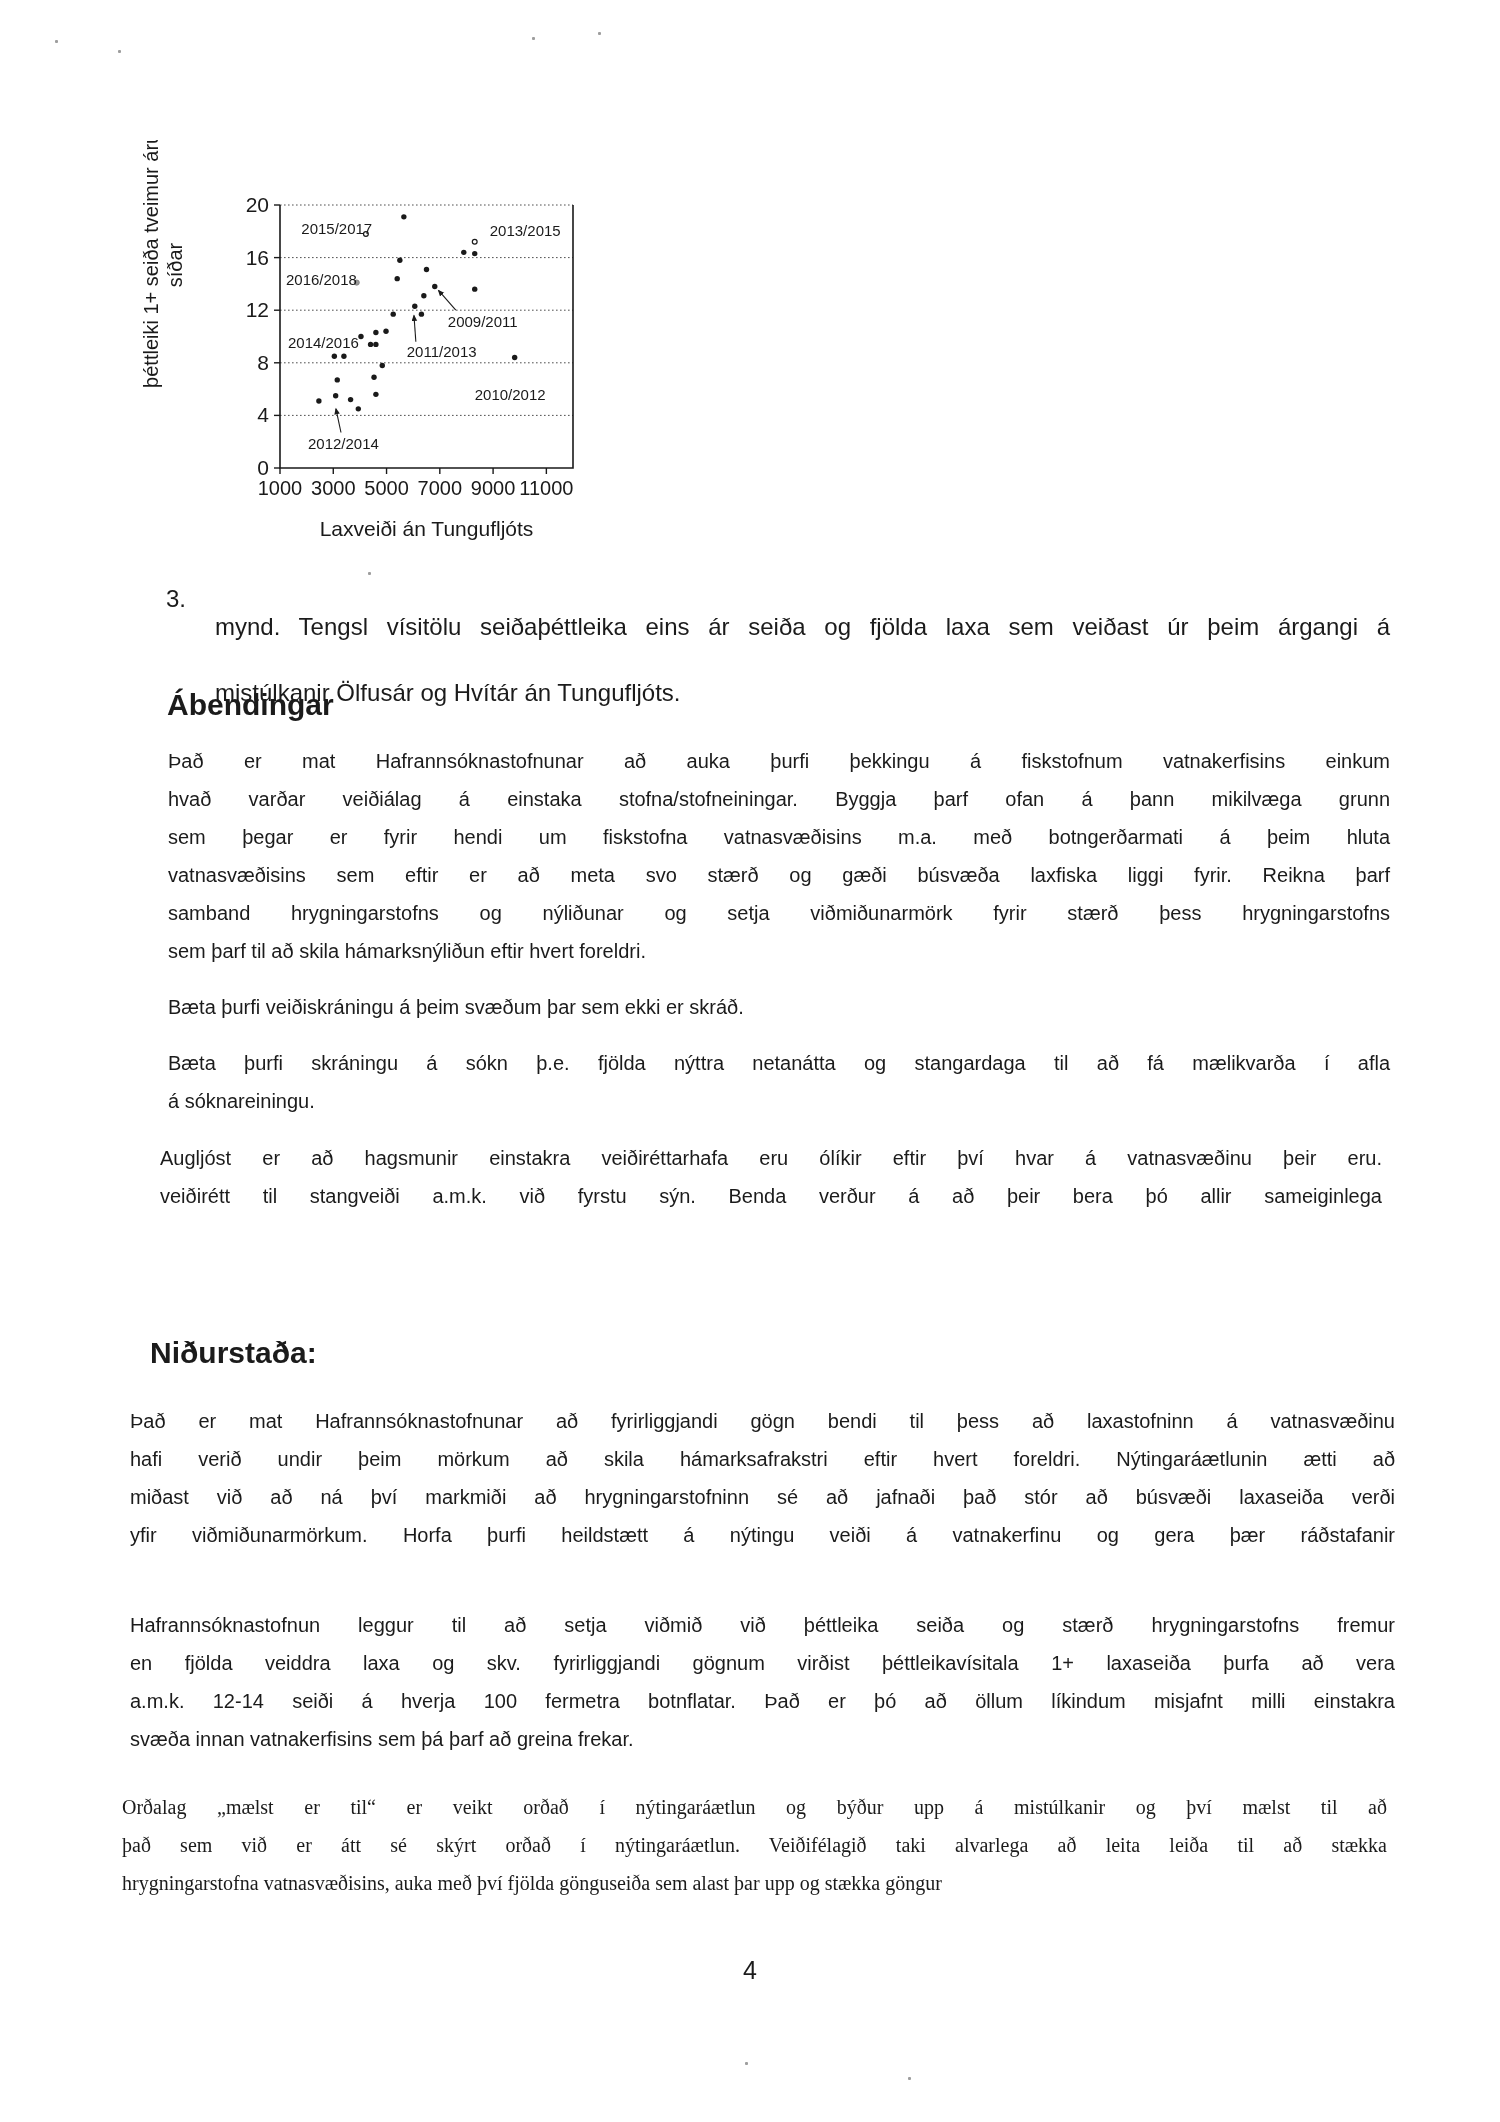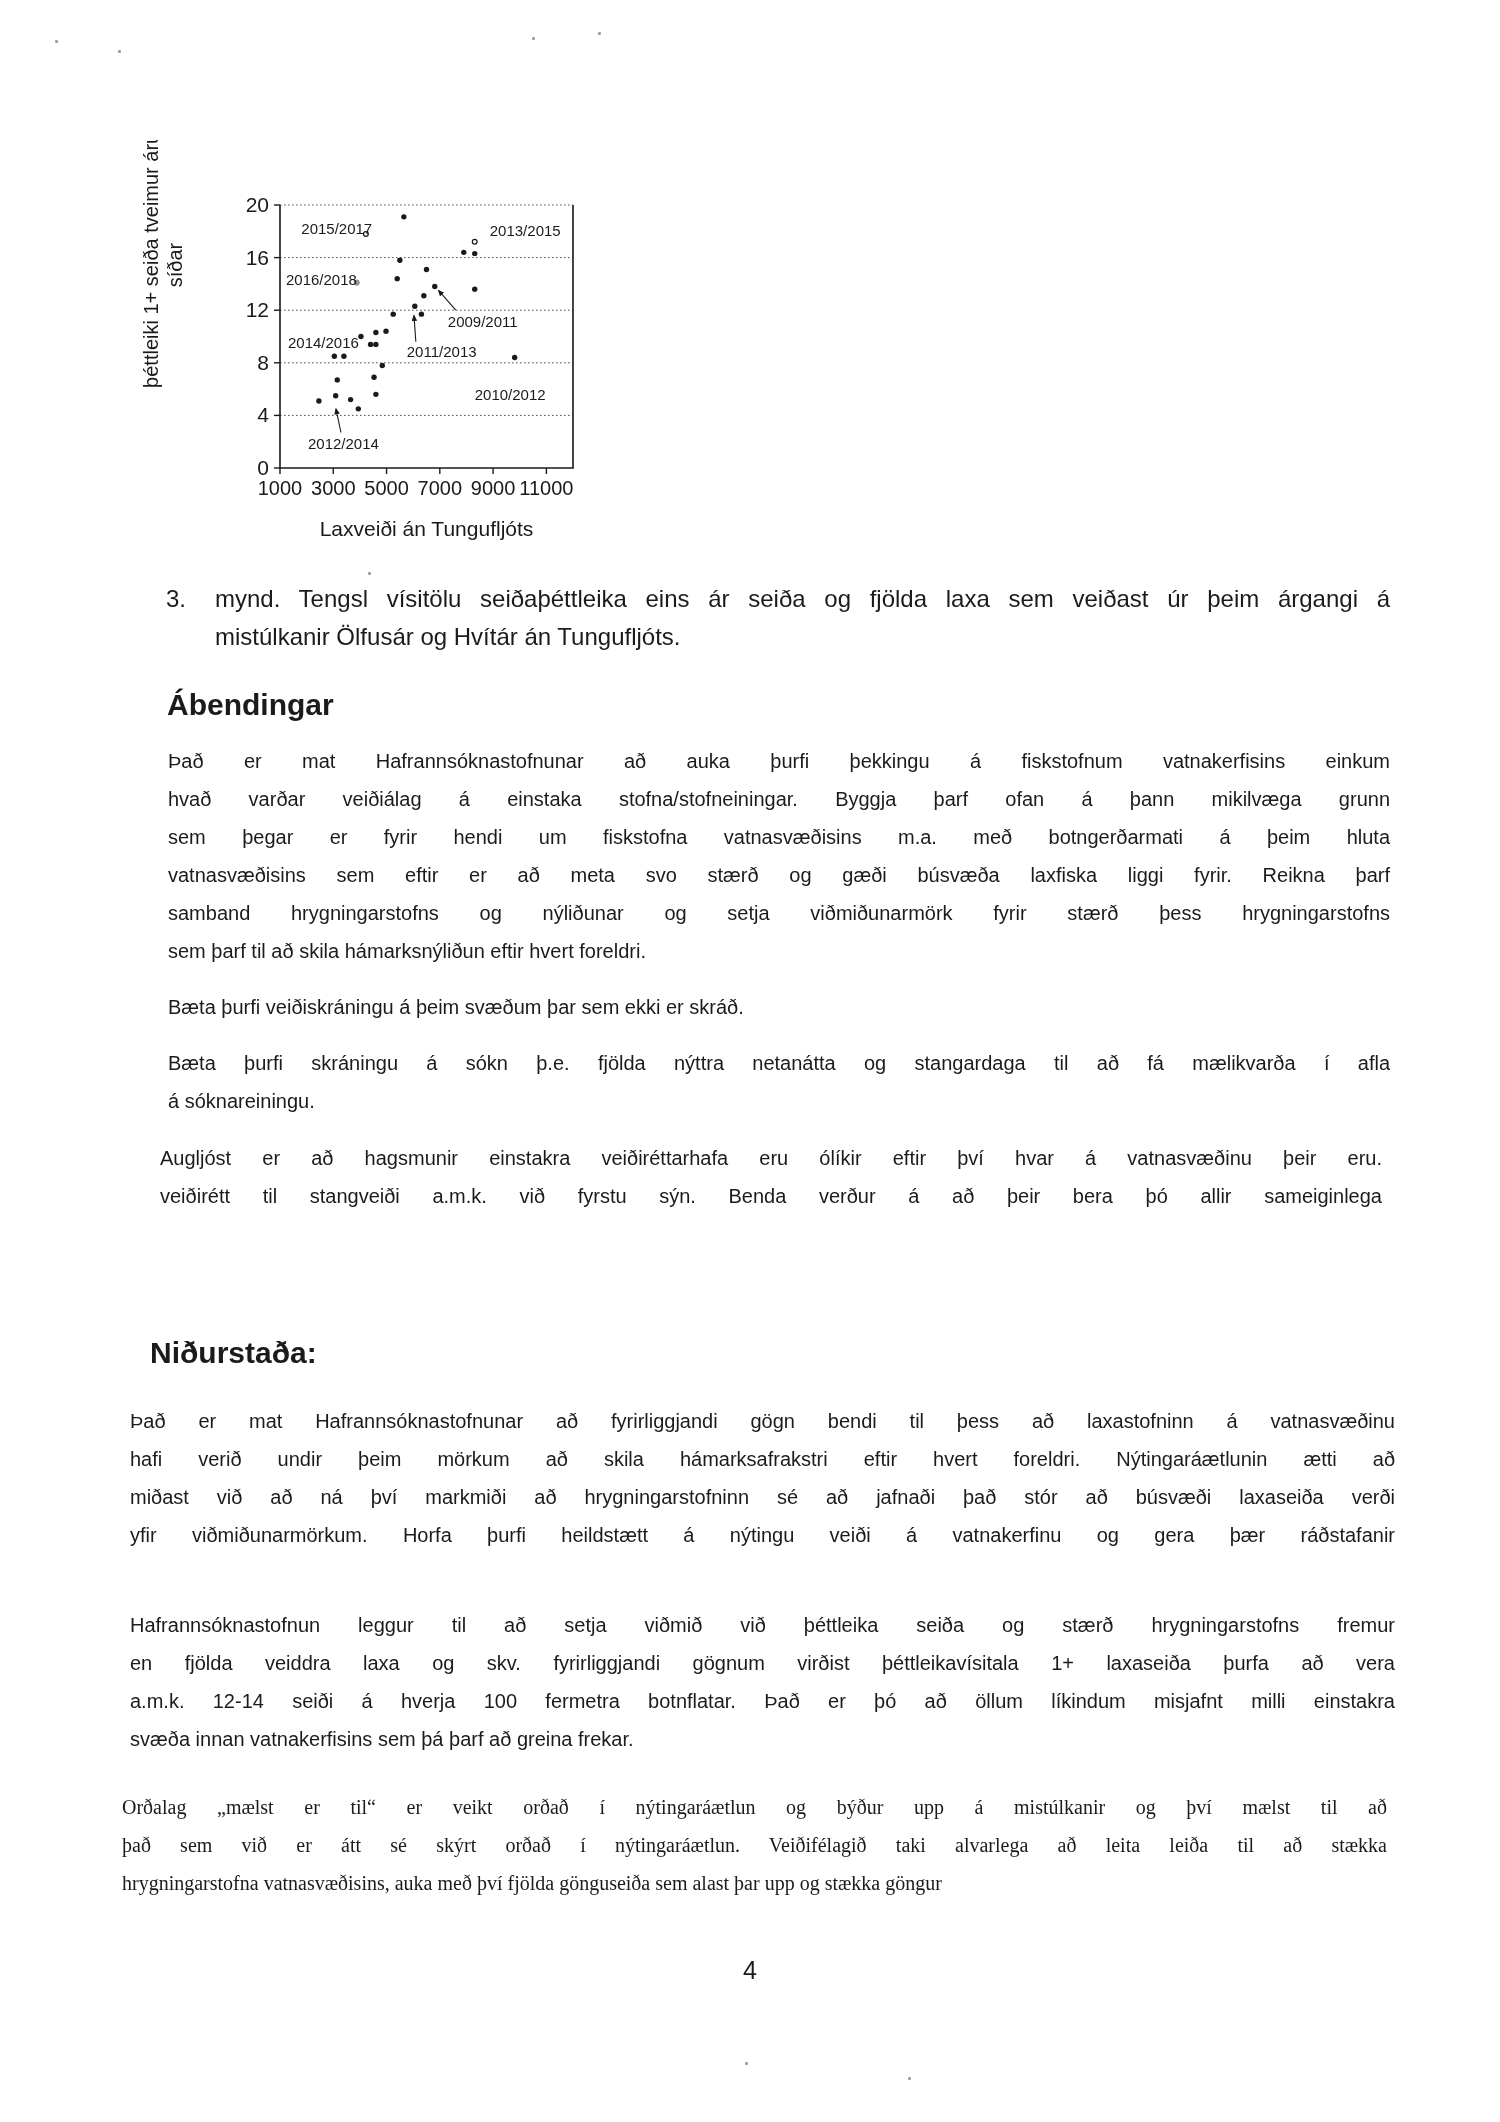--- a/index.html
+++ b/index.html
@@ -14,21 +14,21 @@
   .chart{
     position:absolute;left:130px;top:140px;width:470px;height:405px;
   }
   .caption{
     position:absolute;left:166px;top:580px;width:1224px;
     display:flex;align-items:flex-start;
     font-size:24px;line-height:38px;
   }
   .cap-num{flex:0 0 49px;}
   .cap-body{flex:1 1 auto;min-width:0;}
-  .cap-line{display:block;height:38px;}
+  .cap-line{display:block;height:38px;margin-top:28px;}
   .cap-line.justify{text-align:justify;text-align-last:justify;}
   .section-heading{
     position:absolute;
     font-size:30px;line-height:34px;font-weight:700;
   }
   .para{position:absolute;font-size:20px;line-height:38px;}
   .bodyline{display:block;height:38px;text-align:justify;text-align-last:justify;}
   .bodyline.last{text-align-last:left;}
   .page-number{
     position:absolute;left:0;top:1956px;width:1500px;

